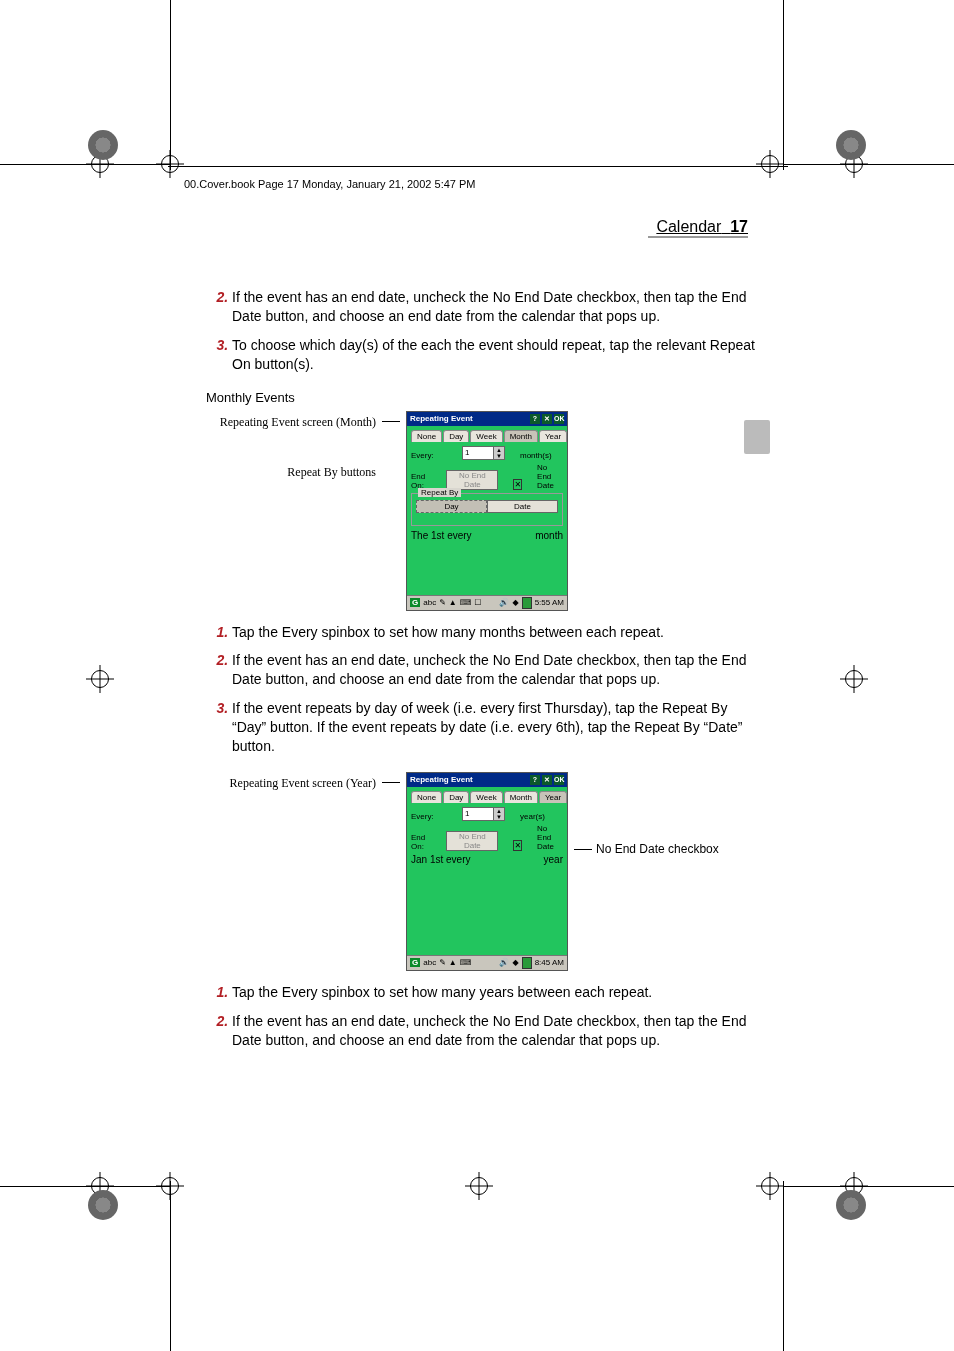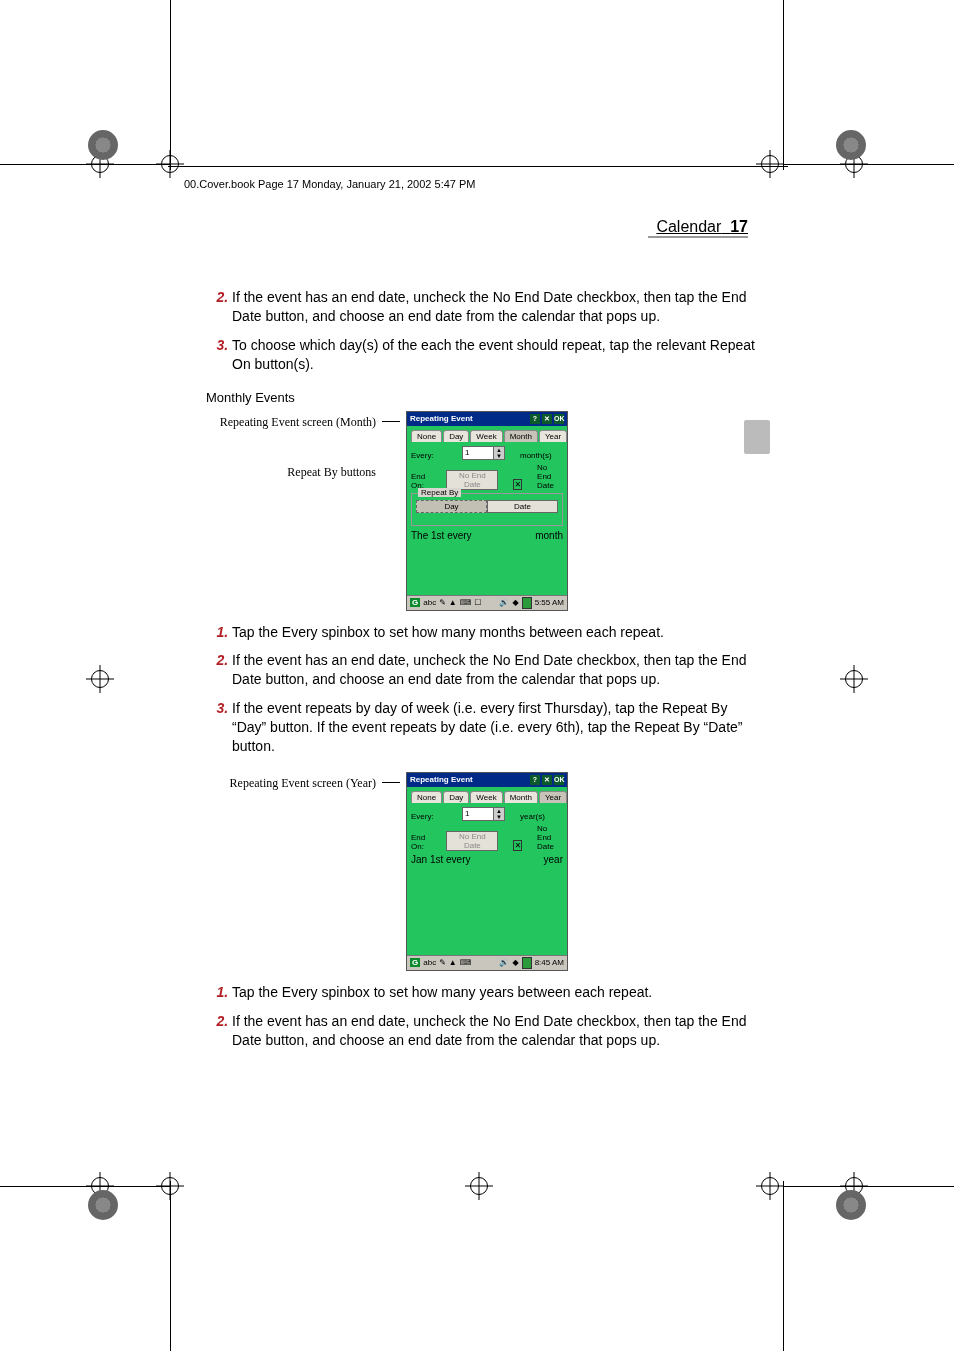--- a/index.html
+++ b/index.html
@@ -266,20 +266,23 @@
             <span>⌨</span>
           </span>
           <span class="right">
             <span>🔊</span>
             <span>◆</span>
             <span class="bat"></span>
             <span>8:45 AM</span>
           </span>
         </div>
       </div>
+      <div class="rcallout">
+        <span class="lead-r"></span><span>No End Date checkbox</span>
+      </div>
     </div>
 
     <ol>
       <li>Tap the Every spinbox to set how many years between each repeat.</li>
       <li>If the event has an end date, uncheck the No End Date checkbox, then tap the End Date button, and choose an end date from the calendar that pops up.</li>
     </ol>
   </div>
 
 </div>
 

